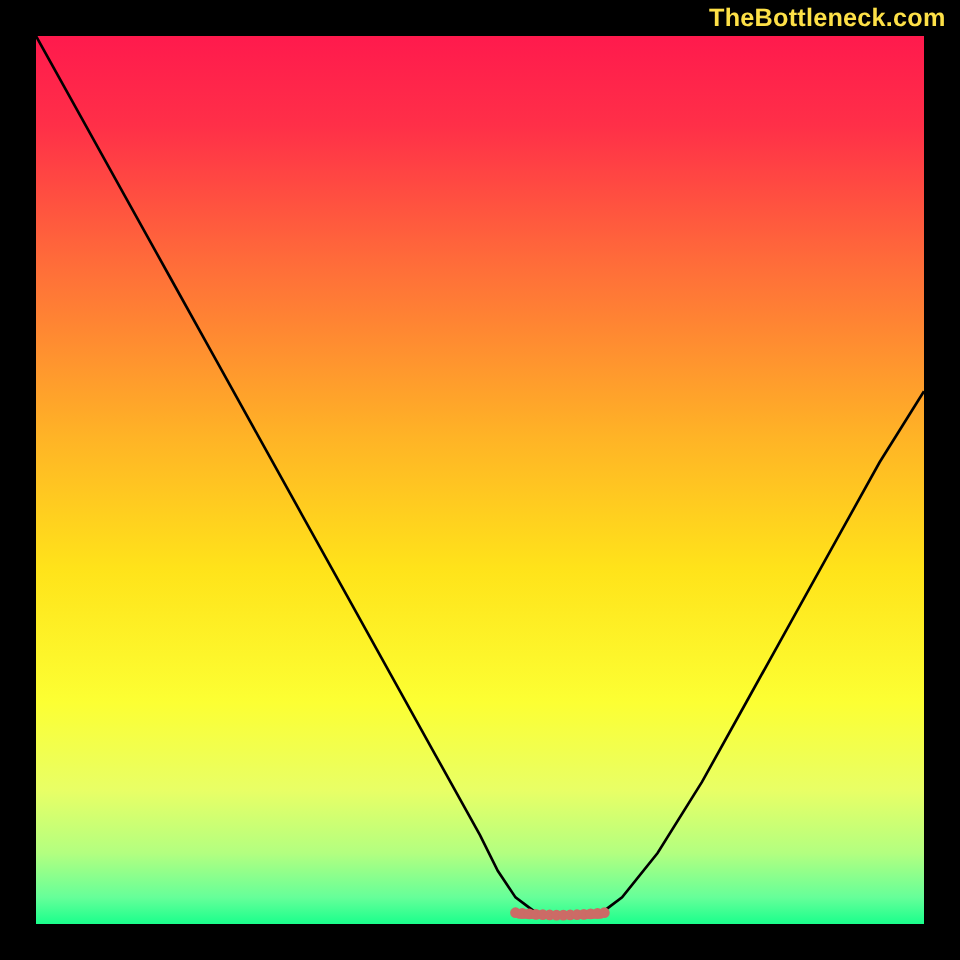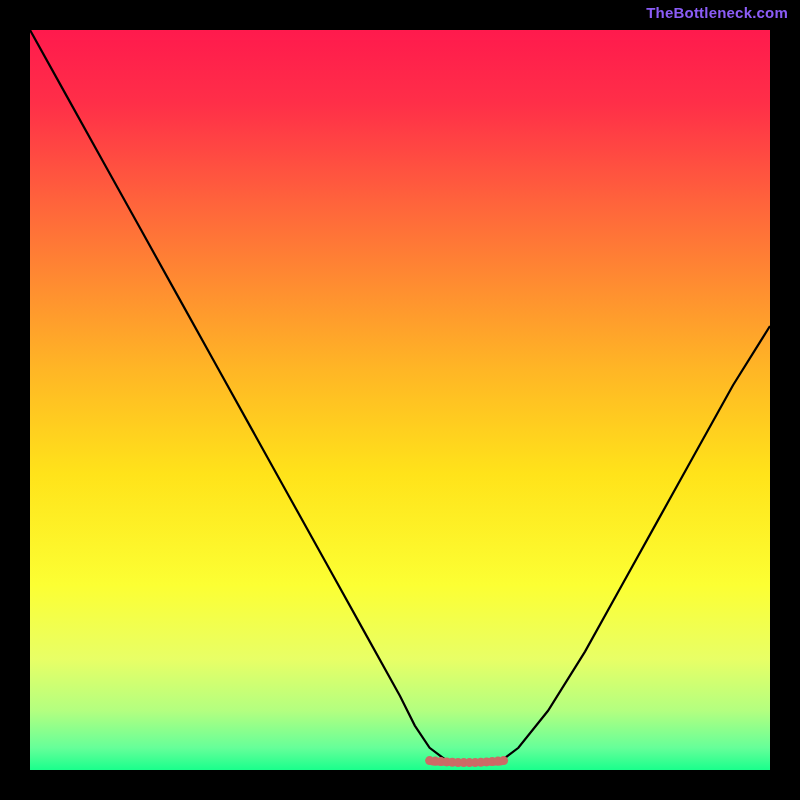--- a/index.html
+++ b/index.html
@@ -16,22 +16,22 @@
     left: 0;
     top: 0;
     width: 800px;
     height: 800px;
     background: #000;
   }
   .watermark {
     position: absolute;
     top: 4px;
     right: 12px;
-    color: #8b5cf6;
-    font-size: 15px;
+    color: #fde047;
+    font-size: 21px;
     font-weight: 600;
     letter-spacing: 0.2px;
     z-index: 5;
   }
   .plot {
     position: absolute;
     left: 30px;
     top: 30px;
     width: 740px;
     height: 740px;

